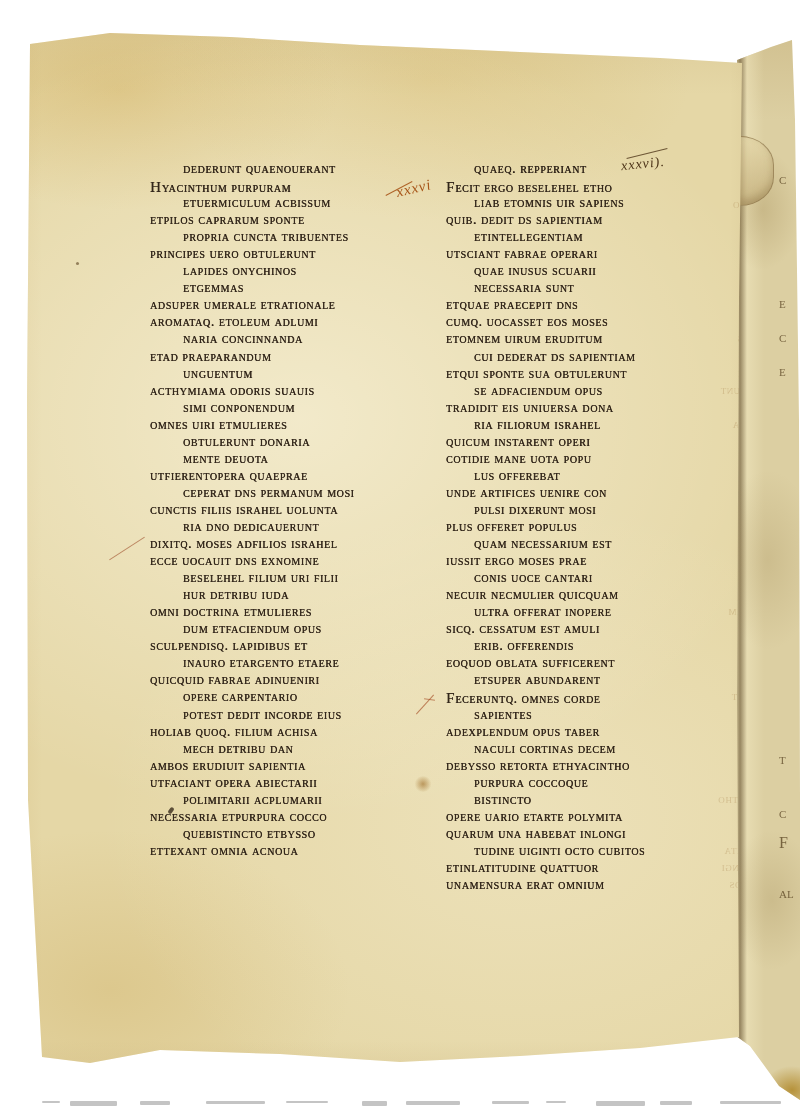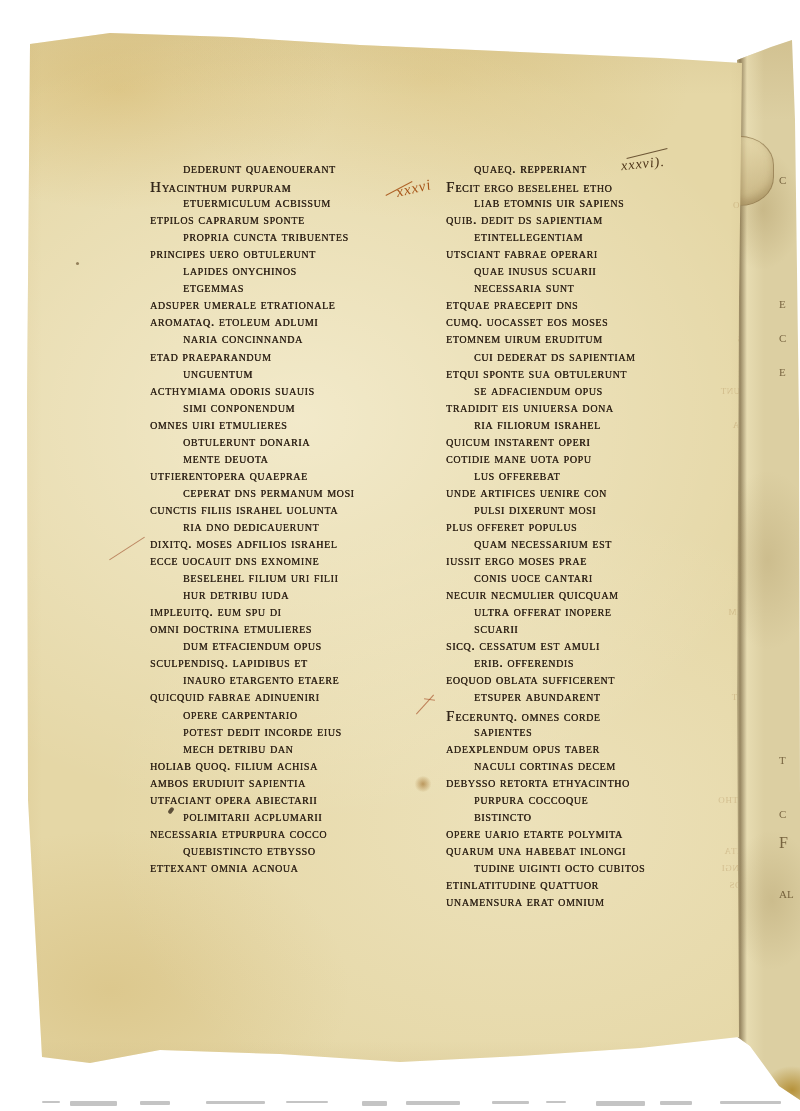--- a/index.html
+++ b/index.html
@@ -215,30 +215,29 @@
         <div class="line ind">obtulerunt donaria</div>
         <div class="line ind">mente deuota</div>
         <div class="line">utfierentopera quaeprae</div>
         <div class="line ind">ceperat dns permanum mosi</div>
         <div class="line">cunctis filiis israhel uolunta</div>
         <div class="line ind">ria dno dedicauerunt</div>
         <div class="line">dixitq. moses adfilios israhel</div>
         <div class="line">ecce uocauit dns exnomine</div>
         <div class="line ind">beselehel filium uri filii</div>
         <div class="line ind">hur detribu iuda</div>
-        <div class="line">impleuitq. eum spu di</div>
         <div class="line">omni doctrina etmulieres</div>
         <div class="line ind">dum etfaciendum opus</div>
         <div class="line">sculpendisq. lapidibus et</div>
         <div class="line ind">inauro etargento etaere</div>
         <div class="line">quicquid fabrae adinueniri</div>
         <div class="line ind">opere carpentario</div>
         <div class="line ind">potest dedit incorde eius</div>
+        <div class="line">holiab quoq. filium achisa</div>
         <div class="line ind">mech detribu dan</div>
-        <div class="line">holiab quoq. filium achisa</div>
         <div class="line">ambos erudiuit sapientia</div>
         <div class="line">utfaciant opera abiectarii</div>
         <div class="line ind">polimitarii acplumarii</div>
         <div class="line">necessaria etpurpura cocco</div>
         <div class="line ind">quebistincto etbysso</div>
         <div class="line">ettexant omnia acnoua</div>
       </div>
 
     <div class="col col-right">
 
@@ -262,21 +261,20 @@
         <div class="line">cotidie mane uota popu</div>
         <div class="line ind">lus offerebat</div>
         <div class="line">unde artifices uenire con</div>
         <div class="line ind">pulsi dixerunt mosi</div>
         <div class="line">plus offeret populus</div>
         <div class="line ind">quam necessarium est</div>
         <div class="line">iussit ergo moses prae</div>
         <div class="line ind">conis uoce cantari</div>
         <div class="line">necuir necmulier quicquam</div>
         <div class="line ind">ultra offerat inopere</div>
-        <div class="line ind">scuarii</div>
         <div class="line">sicq. cessatum est amuli</div>
         <div class="line ind">erib. offerendis</div>
         <div class="line">eoquod oblata sufficerent</div>
         <div class="line ind">etsuper abundarent</div>
         <div class="line cap">feceruntq. omnes corde</div>
         <div class="line ind">sapientes</div>
         <div class="line">adexplendum opus taber</div>
         <div class="line ind">naculi cortinas decem</div>
         <div class="line">debysso retorta ethyacintho</div>
         <div class="line ind">purpura coccoque</div>

